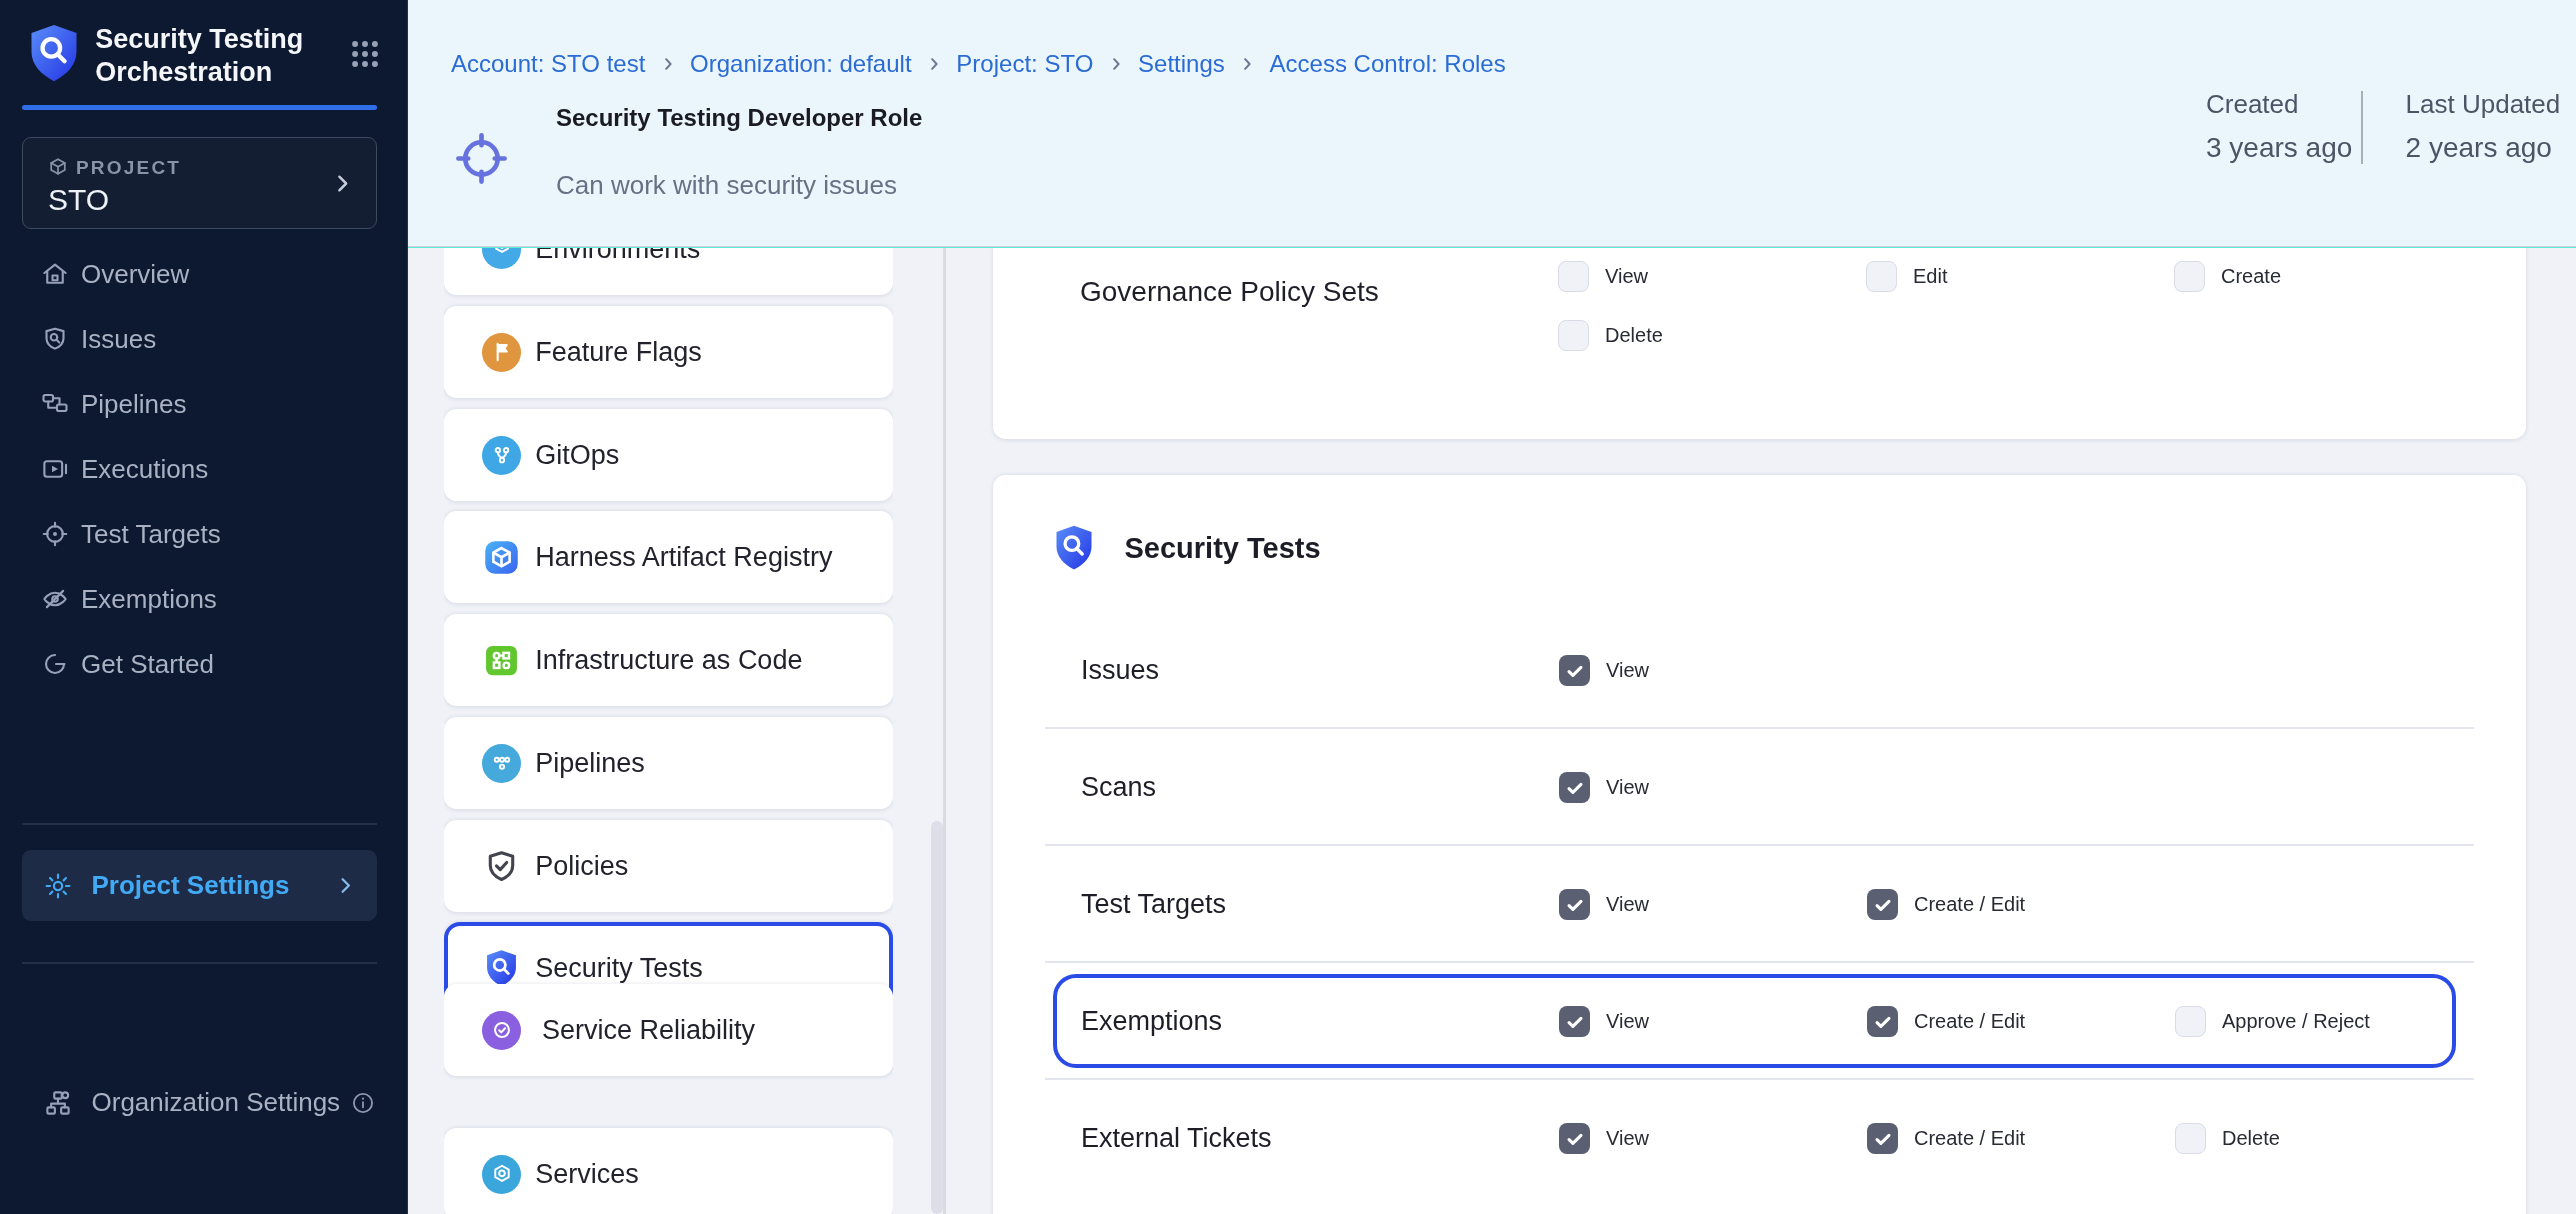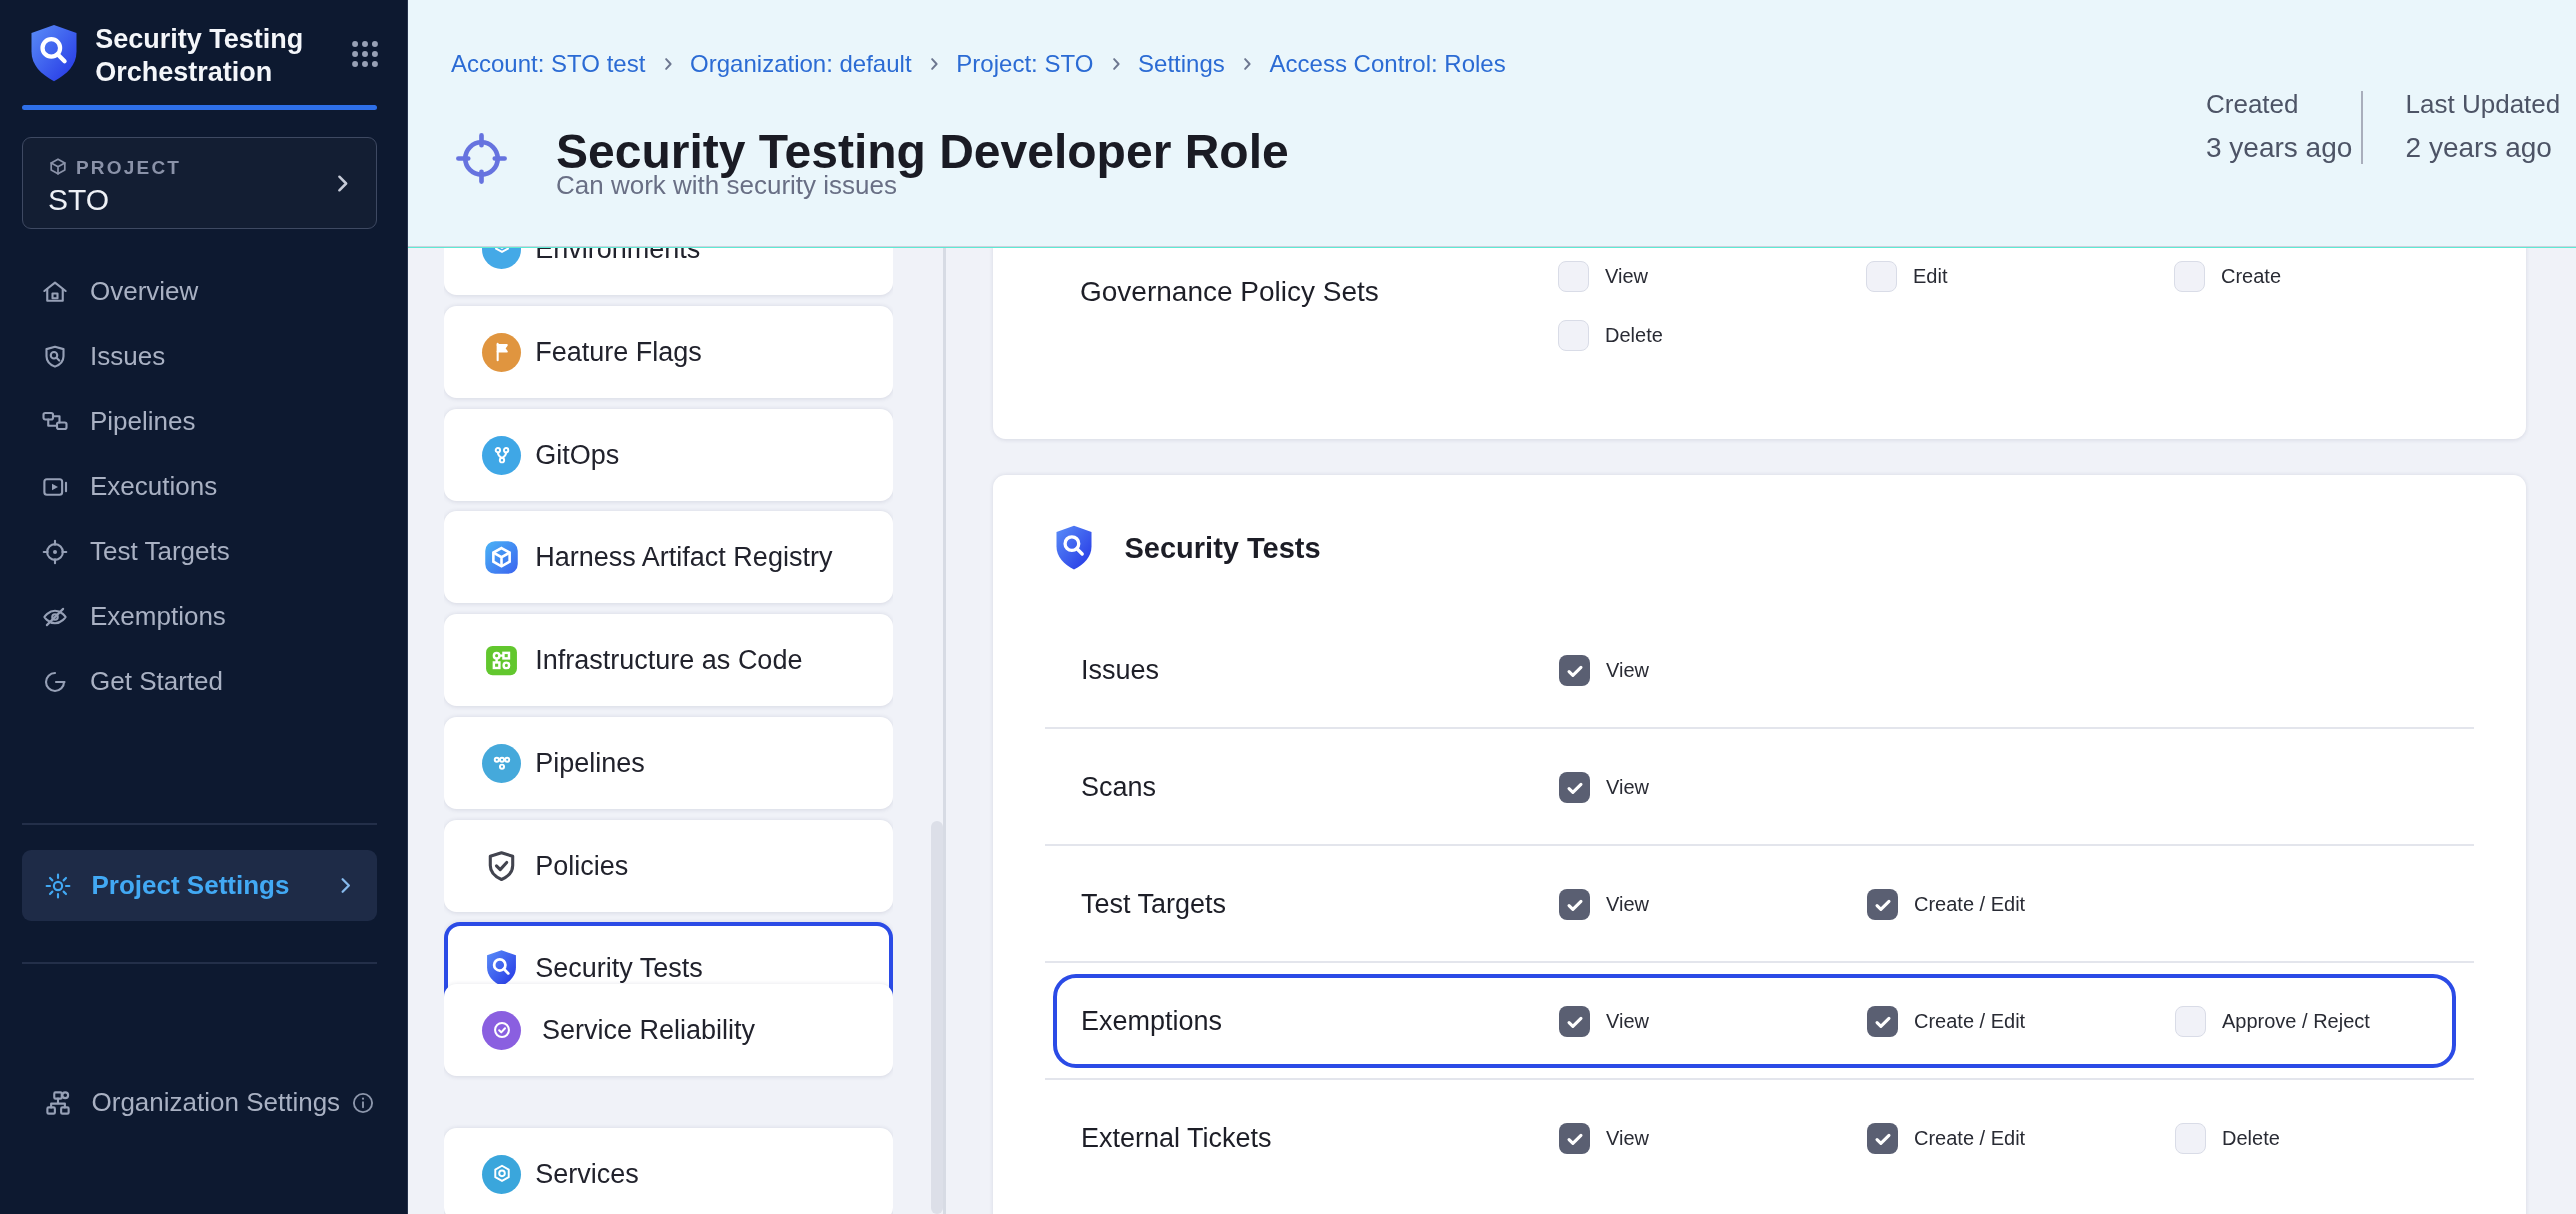--- a/index.html
+++ b/index.html
@@ -22,39 +22,39 @@
   .app-title{margin-left:14.3px;font-size:27px;line-height:33px;font-weight:700;color:#f4f6fa;width:214px}
   .grid-icon{margin-left:auto;margin-top:14.3px;width:34px;height:34px;color:#97a0b5;cursor:pointer}
   .logo-underline{position:absolute;left:22px;top:105px;width:355px;height:4.5px;background:#2e6fe8;border-radius:2.7px}
   .project-box{position:absolute;left:22px;top:137px;width:355px;height:92px;border:1.8px solid #3e4962;border-radius:9px;background:#131e33;cursor:pointer}
   .proj-row1{position:absolute;left:23px;top:18px;display:flex;align-items:center;gap:6px;color:#8a92a8}
   .proj-cube{width:24px;height:24px;color:#8a92a8}
   .proj-label{font-size:19px;font-weight:700;letter-spacing:2.2px}
   .proj-name{position:absolute;left:25px;top:45px;font-size:30px;color:#eef1f6}
   .proj-chev{position:absolute;right:21.4px;top:33px;width:25px;height:25px;color:#c6cbd8}
   .nav{position:absolute;left:0;top:259px;right:0}
-  .nav-item{height:65px;display:flex;align-items:center;padding-left:40px;gap:20px;color:#a9b1c3;font-size:26px;cursor:pointer}
+  .nav-item{height:65px;display:flex;padding-left:40px;gap:11px;color:#a9b1c3;font-size:26px;cursor:pointer}
   .nav-icon{width:30px;height:30px;color:#96a0b6;flex:none}
   .sb-divider{position:absolute;left:22px;width:355px;height:1.8px;background:#232f49}
   .ps-box{position:absolute;left:22px;top:850px;width:355px;height:71px;background:#1e2b47;border-radius:9px;display:flex;align-items:center;padding:0 19.7px 0 20.5px;cursor:pointer}
   .ps-gear{width:30px;height:30px;color:var(--sidebar-active);flex:none}
   .ps-label{margin-left:19px;font-size:26px;font-weight:600;color:var(--sidebar-active)}
   .ps-chev{margin-left:auto;width:23px;height:23px;color:#86b9ec}
   .bottom-item{position:absolute;left:22px;width:368px;height:65px;display:flex;align-items:center;padding-left:20.5px;color:#a9b1c3;font-size:26px;cursor:pointer}
   .bi-icon{width:30px;height:30px;color:#96a0b6;flex:none}
   .bi-label{margin-left:19px}
   .bi-info{margin-left:auto;margin-right:14.3px;width:26px;height:26px;color:#8d97ac}
 
   
   .topbar{position:absolute;left:408px;top:0;width:2168px;height:247px;background:var(--header-bg);border-bottom:1.8px solid #ccd2dc}
   .breadcrumb{position:absolute;left:43px;top:50px;display:flex;align-items:center;gap:13.4px;font-size:24px;color:var(--breadcrumb-blue)}
   .crumb{cursor:pointer;white-space:nowrap}
   .crumb-sep{width:18px;height:18px;color:#6d7790}
   .role-icon{position:absolute;left:44px;top:129px;width:59px;height:59px}
-  .role-title{position:absolute;left:148px;top:124px;font-size:48px;font-weight:600;color:#1a1b24}
+  .role-title{position:absolute;left:148px;top:104px;font-size:24px;font-weight:600;color:#1a1b24}
   .role-sub{position:absolute;left:148px;top:170px;font-size:26px;color:#696f85}
   .meta{position:absolute;left:1798px;top:89px;display:flex}
   .meta-col{display:flex;flex-direction:column}
   .meta-col .m-label{font-size:26px;color:#4d5466}
   .meta-col .m-value{font-size:28px;color:#4d5466;margin-top:11.6px;white-space:nowrap}
   .meta-col1{width:155px}
   .meta-divider{width:1.8px;height:73px;background:#a9aebc;margin:1.8px 21.4px 0 0}
   .meta-col2{margin-left:21.4px}
 
   

